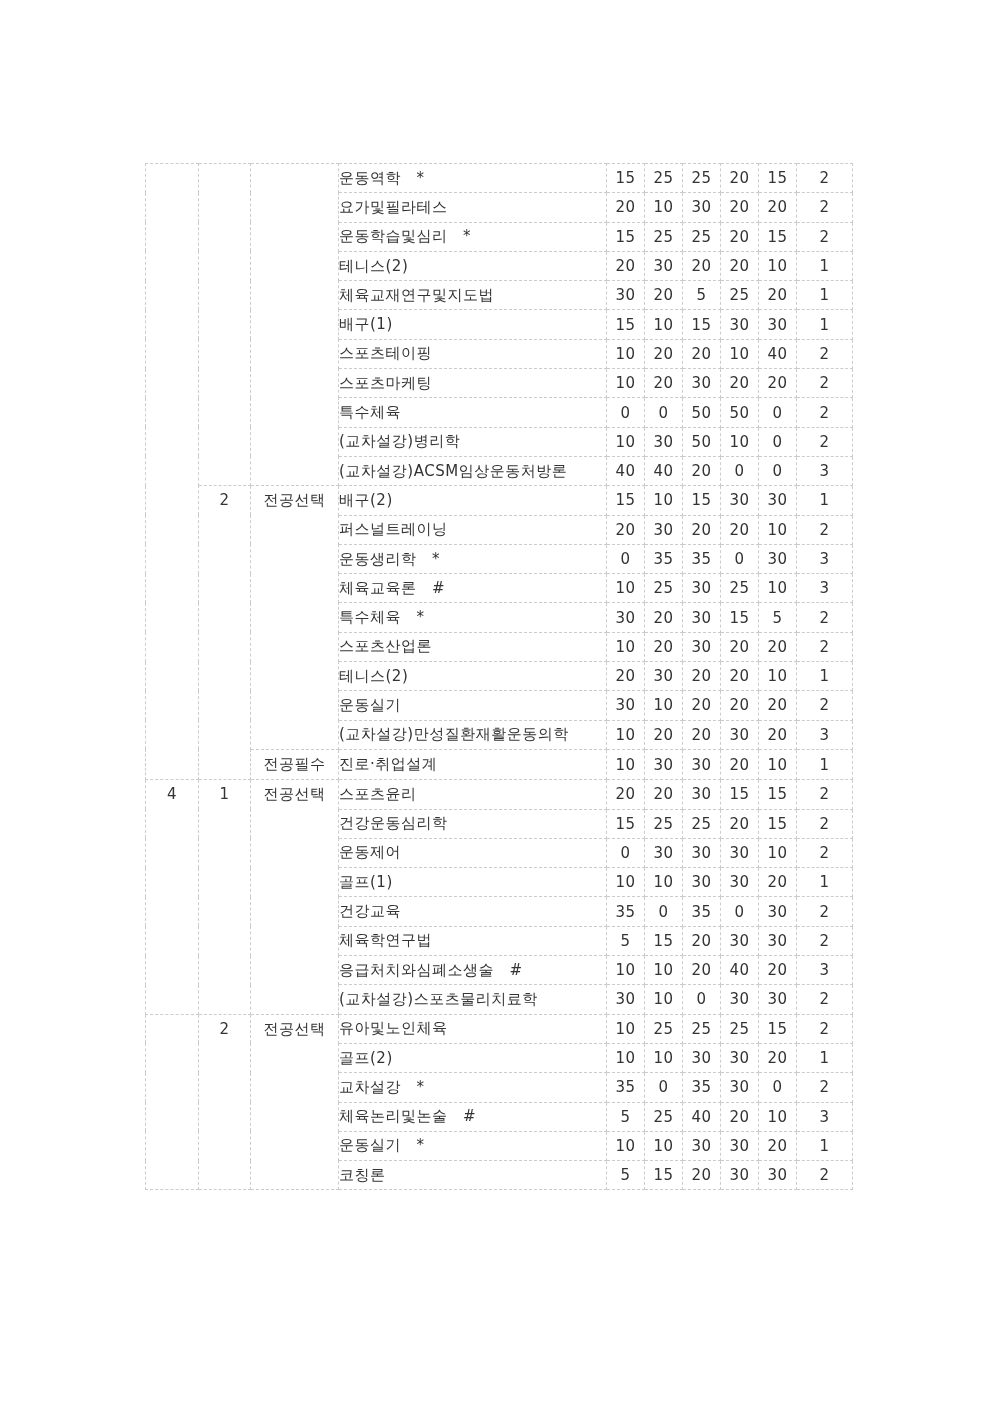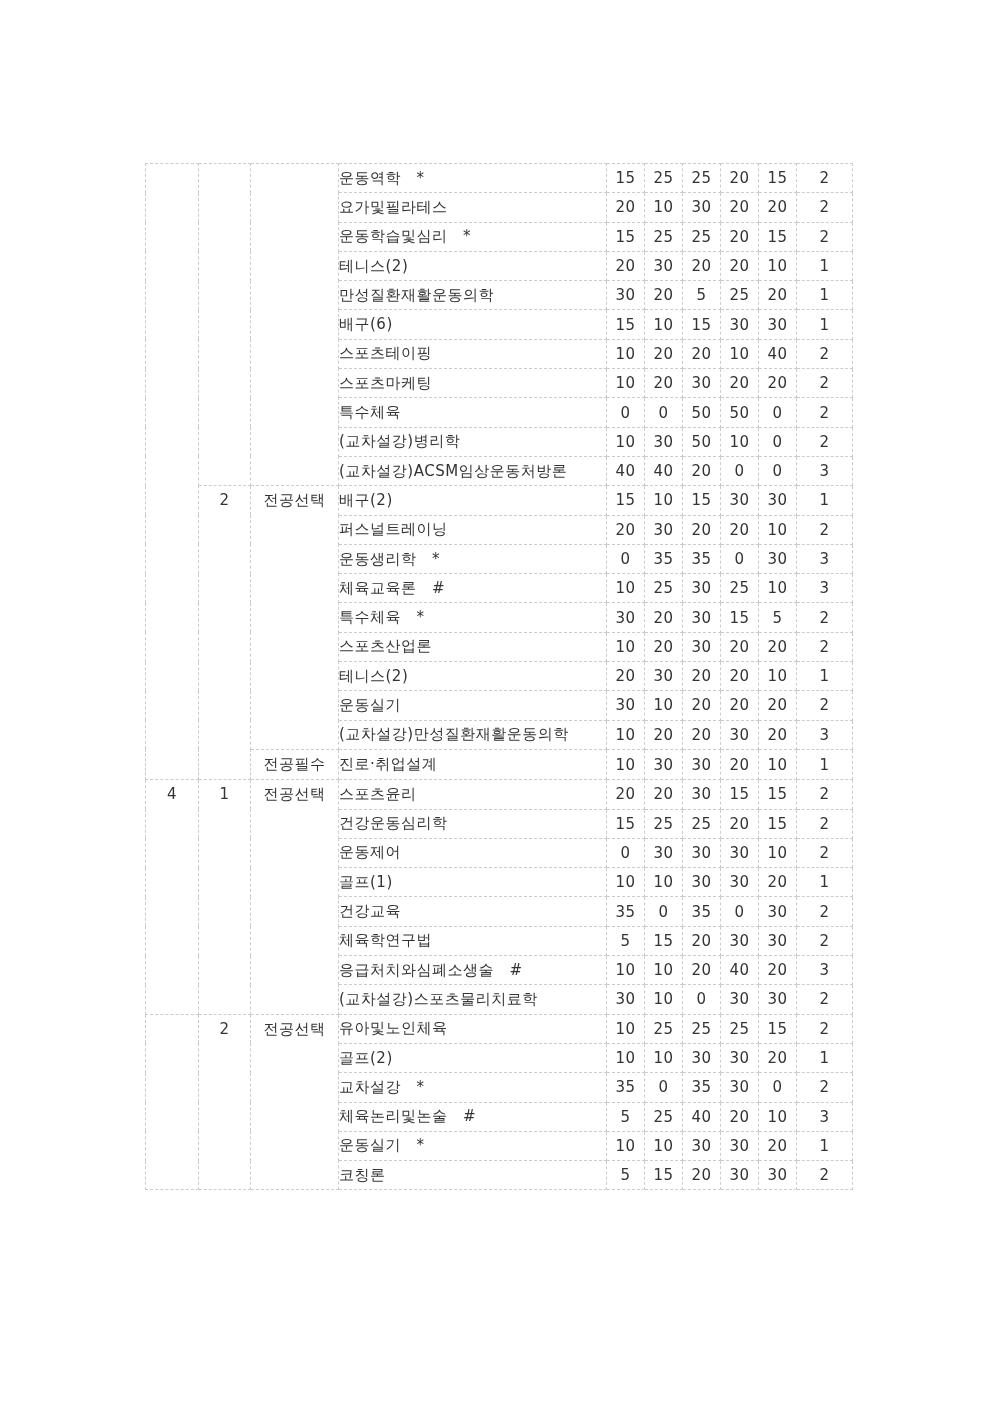--- a/index.html
+++ b/index.html
@@ -106,30 +106,30 @@
         <tr>
           <td class="course-cell">테니스(2)</td>
           <td class="value-cell">20</td>
           <td class="value-cell">30</td>
           <td class="value-cell">20</td>
           <td class="value-cell">20</td>
           <td class="value-cell">10</td>
           <td class="credit-cell">1</td>
         </tr>
         <tr>
-          <td class="course-cell">만성질환재활운동의학</td>
+          <td class="course-cell">체육교재연구및지도법</td>
           <td class="value-cell">30</td>
           <td class="value-cell">20</td>
           <td class="value-cell">5</td>
           <td class="value-cell">25</td>
           <td class="value-cell">20</td>
           <td class="credit-cell">1</td>
         </tr>
         <tr>
-          <td class="course-cell">배구(6)</td>
+          <td class="course-cell">배구(1)</td>
           <td class="value-cell">15</td>
           <td class="value-cell">10</td>
           <td class="value-cell">15</td>
           <td class="value-cell">30</td>
           <td class="value-cell">30</td>
           <td class="credit-cell">1</td>
         </tr>
         <tr>
           <td class="course-cell">스포츠테이핑</td>
           <td class="value-cell">10</td>

